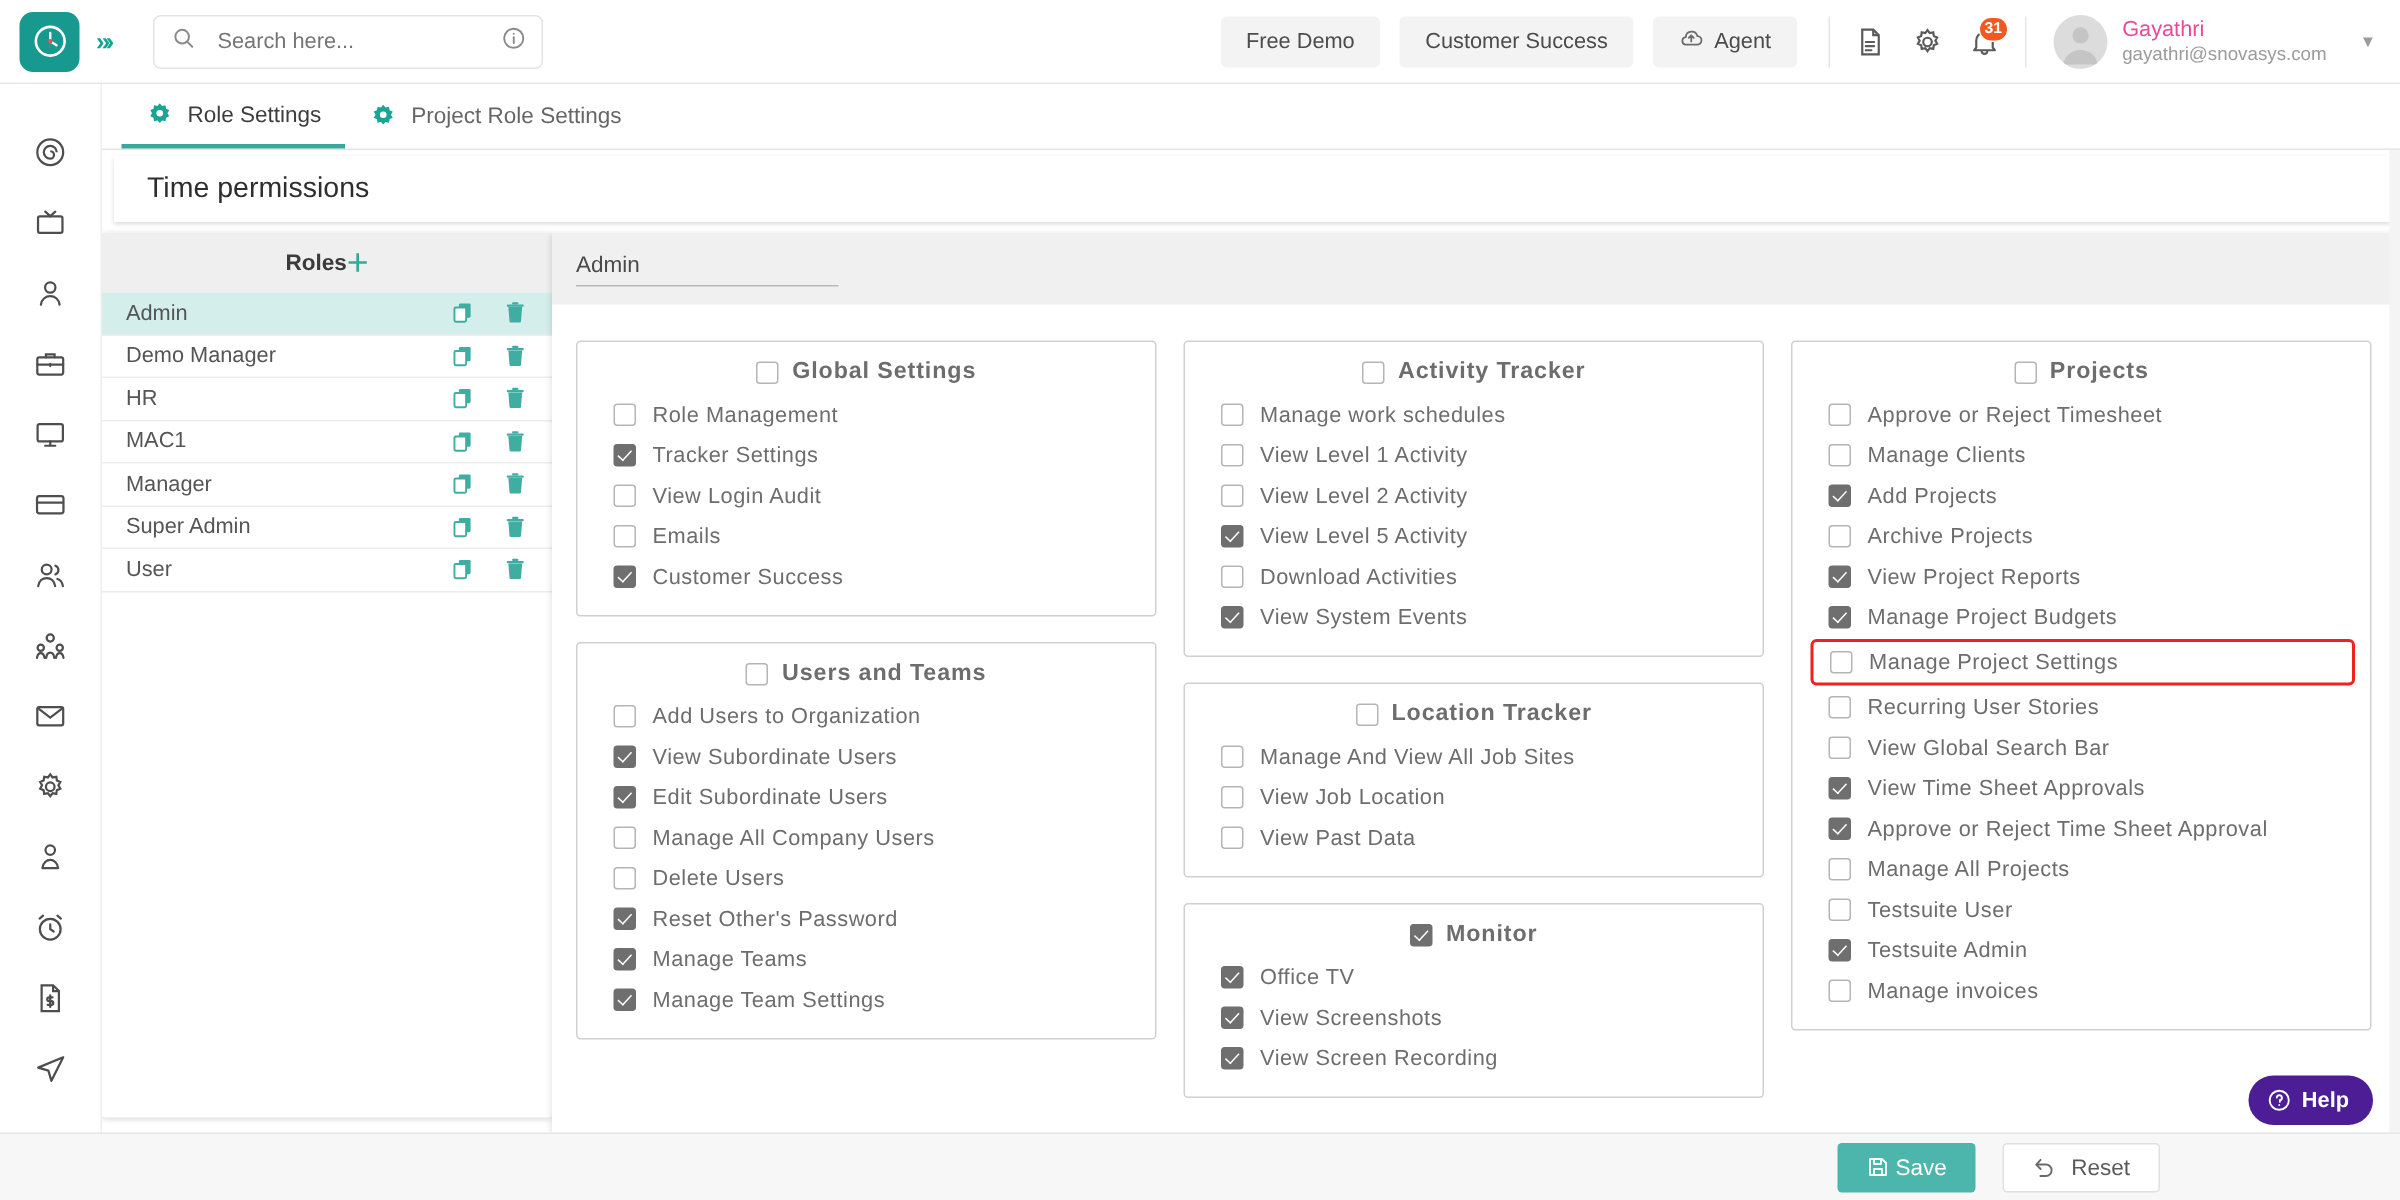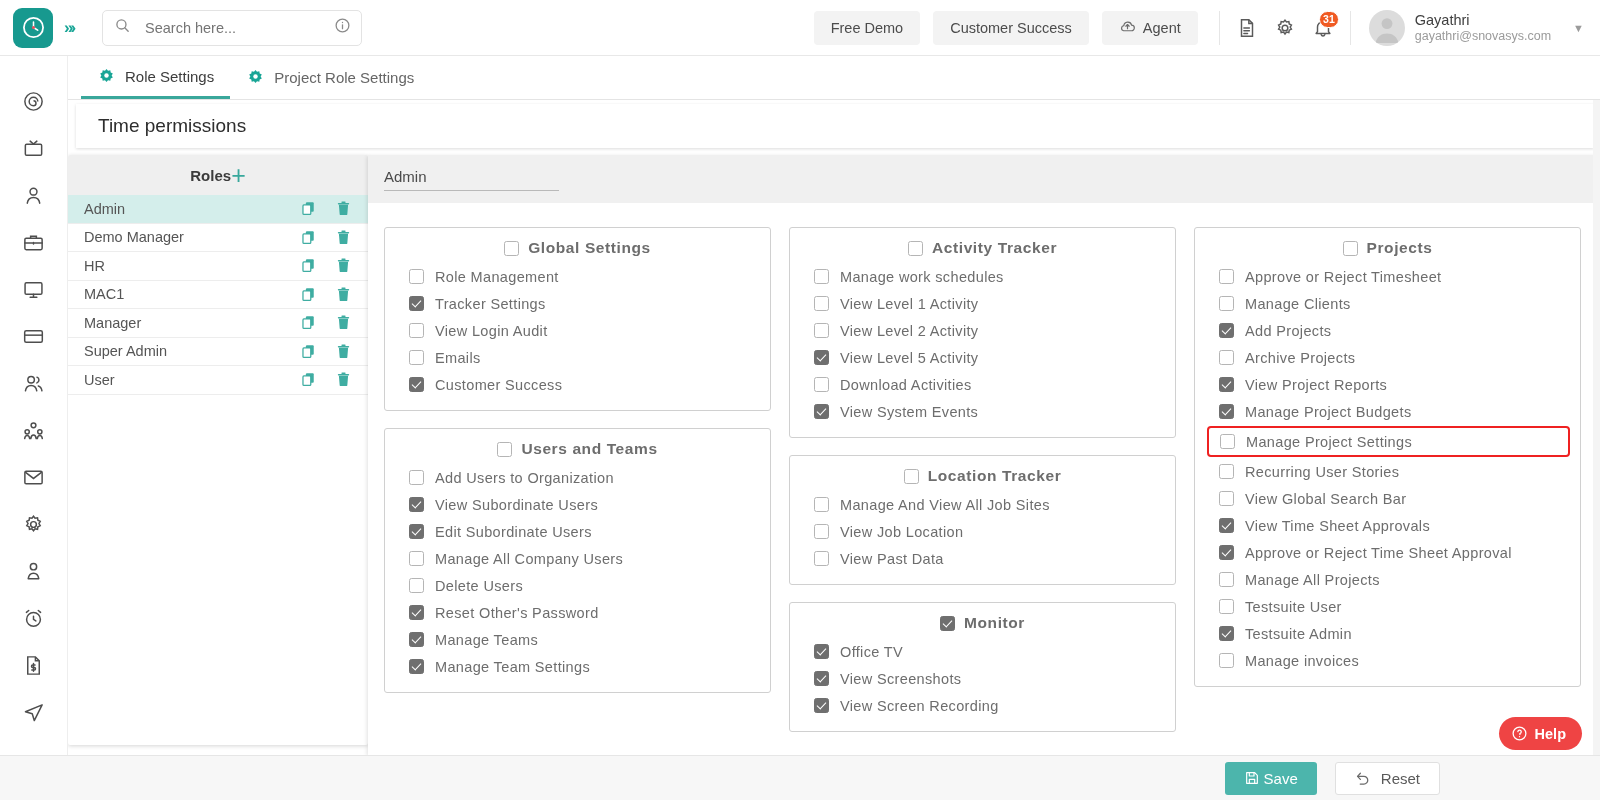--- a/index.html
+++ b/index.html
@@ -54,21 +54,21 @@
     border-radius: 9px; background: #f05a22; color: #fff; font-size: 10.5px;
     font-weight: 700; display: flex; align-items: center; justify-content: center;
     padding: 0 3px; border: 1.5px solid #fff;
   }
   .avatar {
     width: 36px; height: 36px; border-radius: 50%; background: #dcdcdc; flex: none;
     margin-left: 10px; display: flex; align-items: center; justify-content: center;
     overflow: hidden;
   }
   .user-text { margin-left: 10px; line-height: 1.25; flex: none; }
-  .user-name { font-size: 14.5px; color: #404040; }
+  .user-name { font-size: 14.5px; color: #ec4899; }
   .user-mail { font-size: 12.5px; color: #9b9b9b; }
   .caret-dn { margin: 0 16px 0 22px; color: #9b9b9b; font-size: 11px; flex: none; }
 
   
   .rail {
     position: absolute; top: 56px; left: 0; width: 68px; height: 744px;
     background: #fff; border-right: 1px solid #eeeeee; z-index: 15;
     display: flex; flex-direction: column; align-items: center; padding-top: 22px;
   }
   .rail-item {
@@ -177,21 +177,21 @@
     height: 33px; background: #4cb5ac; color: #fff; border: none; border-radius: 3px;
     display: flex; align-items: center; gap: 4px; padding: 0 19px; font-size: 15px;
     cursor: pointer; font-family: "Liberation Sans", sans-serif;
   }
   .btn-reset {
     height: 33px; background: #fff; color: #5a5a5a; border: 1px solid #e0e0e0;
     border-radius: 3px; display: flex; align-items: center; gap: 9px; padding: 0 19px;
     font-size: 15px; cursor: pointer; margin-left: 18px; font-family: "Liberation Sans", sans-serif;
   }
   .help-btn {
-    position: absolute; right: 18px; bottom: 50px; height: 33px; background: #ef4444;
+    position: absolute; right: 18px; bottom: 50px; height: 33px; background: #4c1d95;
     color: #fff; border-radius: 17px; display: flex; align-items: center; gap: 7px;
     padding: 0 16px 0 12px; font-size: 14.5px; font-weight: 700; cursor: pointer; z-index: 25; justify-content: flex-end;
   }
   .sb-track {
     position: absolute; right: 0; top: 56px; width: 7px; height: 744px; background: #f4f4f4;
   }
 </style>
 </head>
 <body>
 

